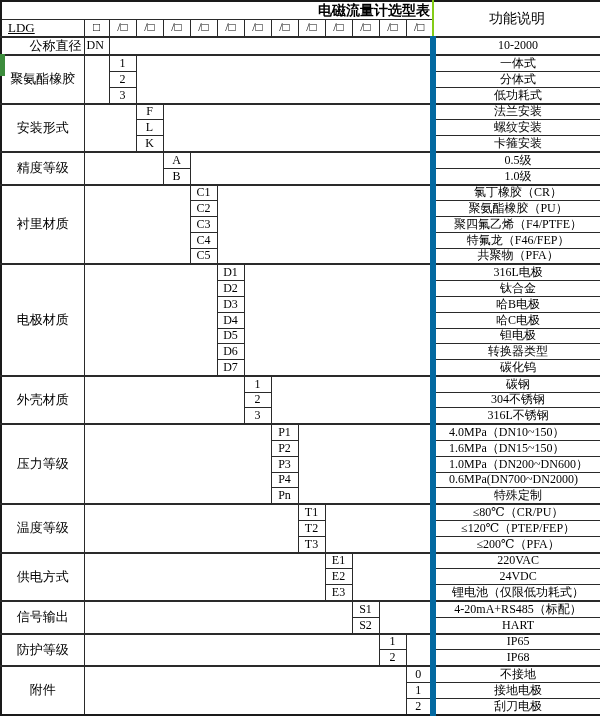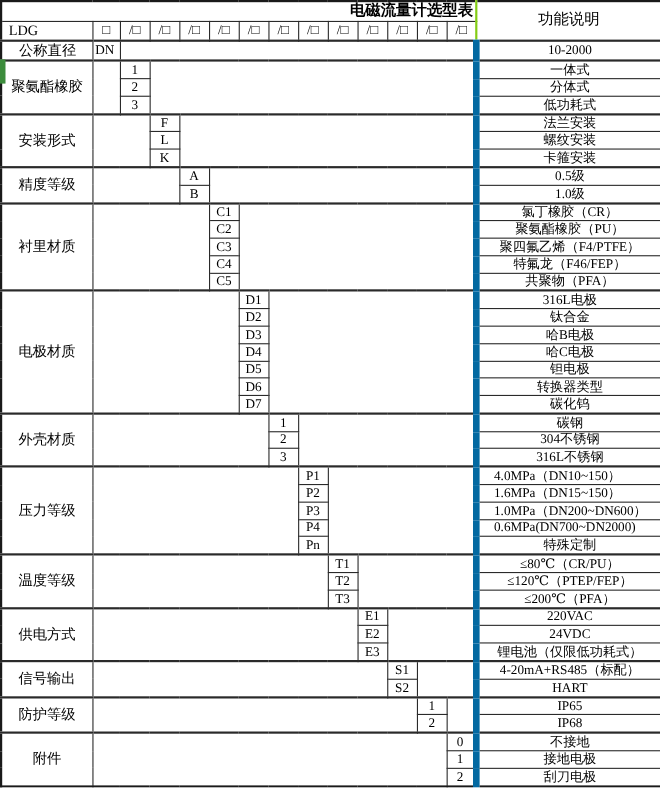--- a/index.html
+++ b/index.html
@@ -14,23 +14,23 @@
   td{
     border:1px solid #2a2a2a;
     padding:0 2px;
     overflow:hidden;white-space:nowrap;
     text-align:center;vertical-align:middle;
     font-size:12px;line-height:1.1;
   }
   tr.hdr{height:18px;}
   td.title{font-size:14px;font-weight:bold;text-align:right;}
   td.func-head{font-size:14px;border-left:2px solid #84cc16;}
-  td.ldg-label{text-align:left;padding-left:6px;font-size:13px;}
+  td.ldg-label{text-align:left;padding-left:6px;font-size:13px;text-decoration:underline;}
   td.label{font-size:13px;}
-  td.label-left{text-align:center;padding-left:3px;}
+  td.label-left{text-align:right;padding-left:3px;}
   td.code{font-size:12px;}
   td.code-left{text-align:left;padding-left:2px;margin-top:28px;}
   td.slot{font-size:12px;padding:0;}
   td.func{font-size:12px;border-left:6px solid #0369a1;}
   td.func.left{text-align:left;padding-left:13px;}
   tr.group-top td{border-top:2px solid #2a2a2a;}
   .artifact{position:absolute;left:0;top:54px;width:5px;height:22px;}
 </style>
 </head>
 <body>

